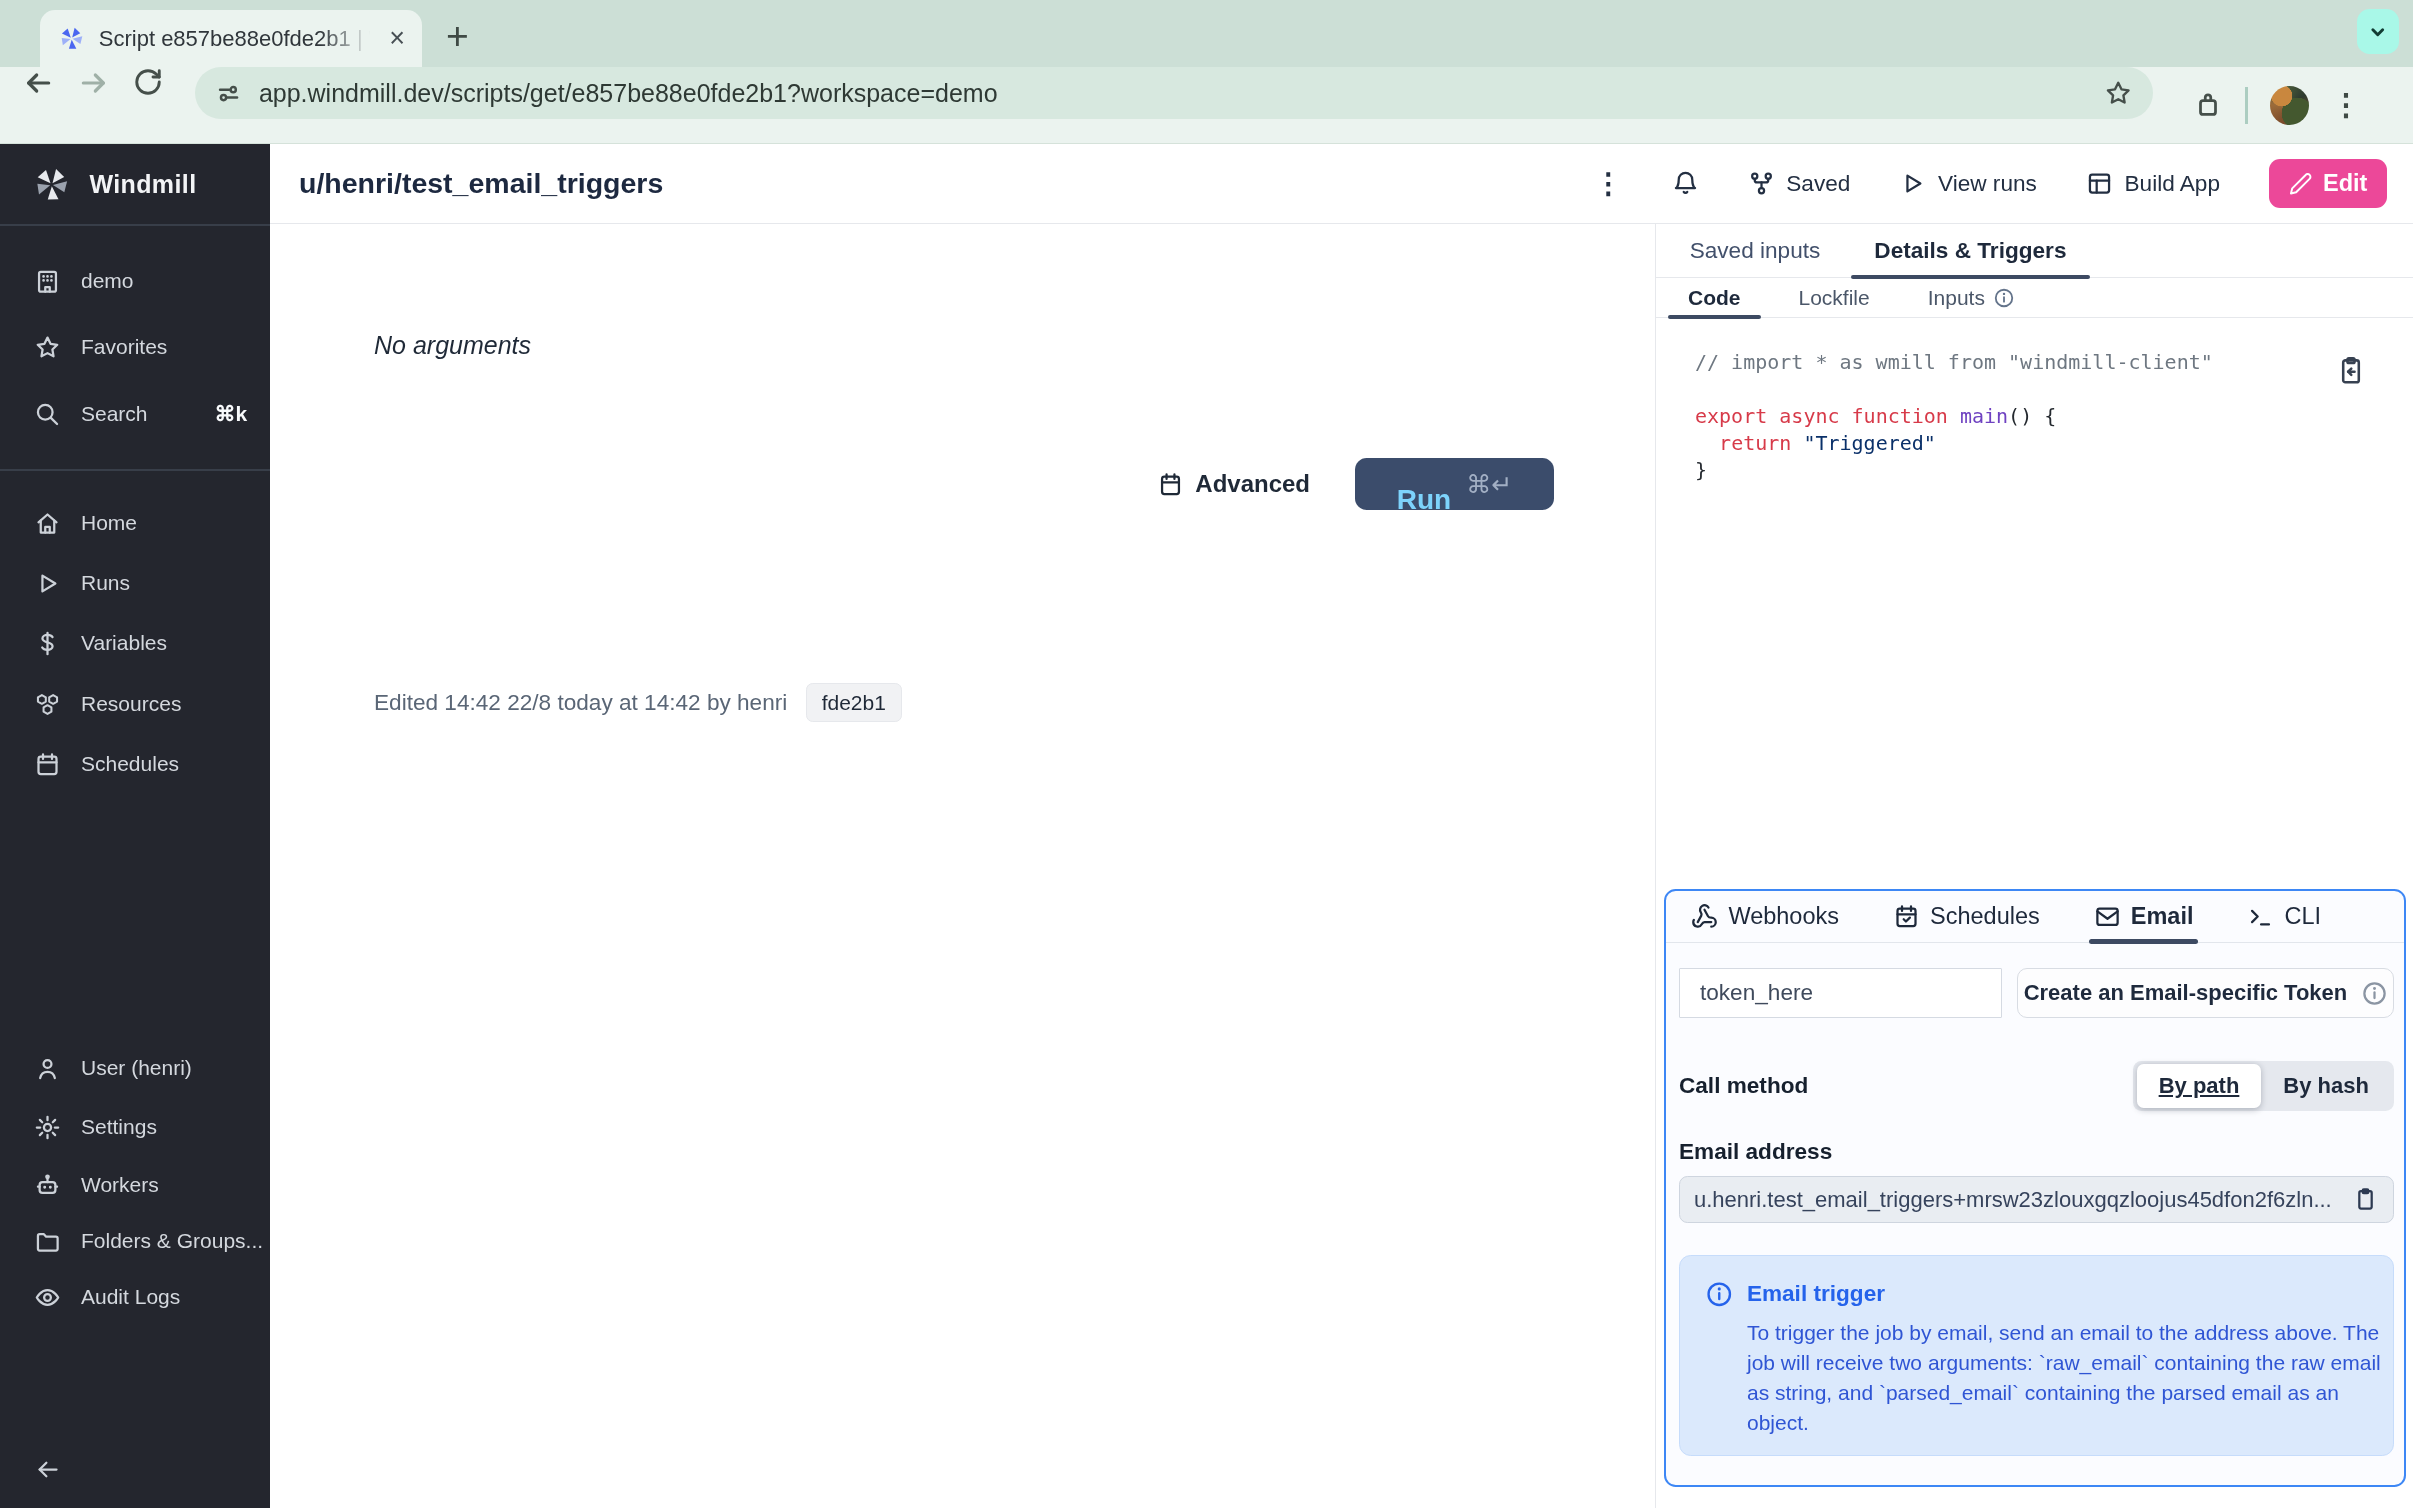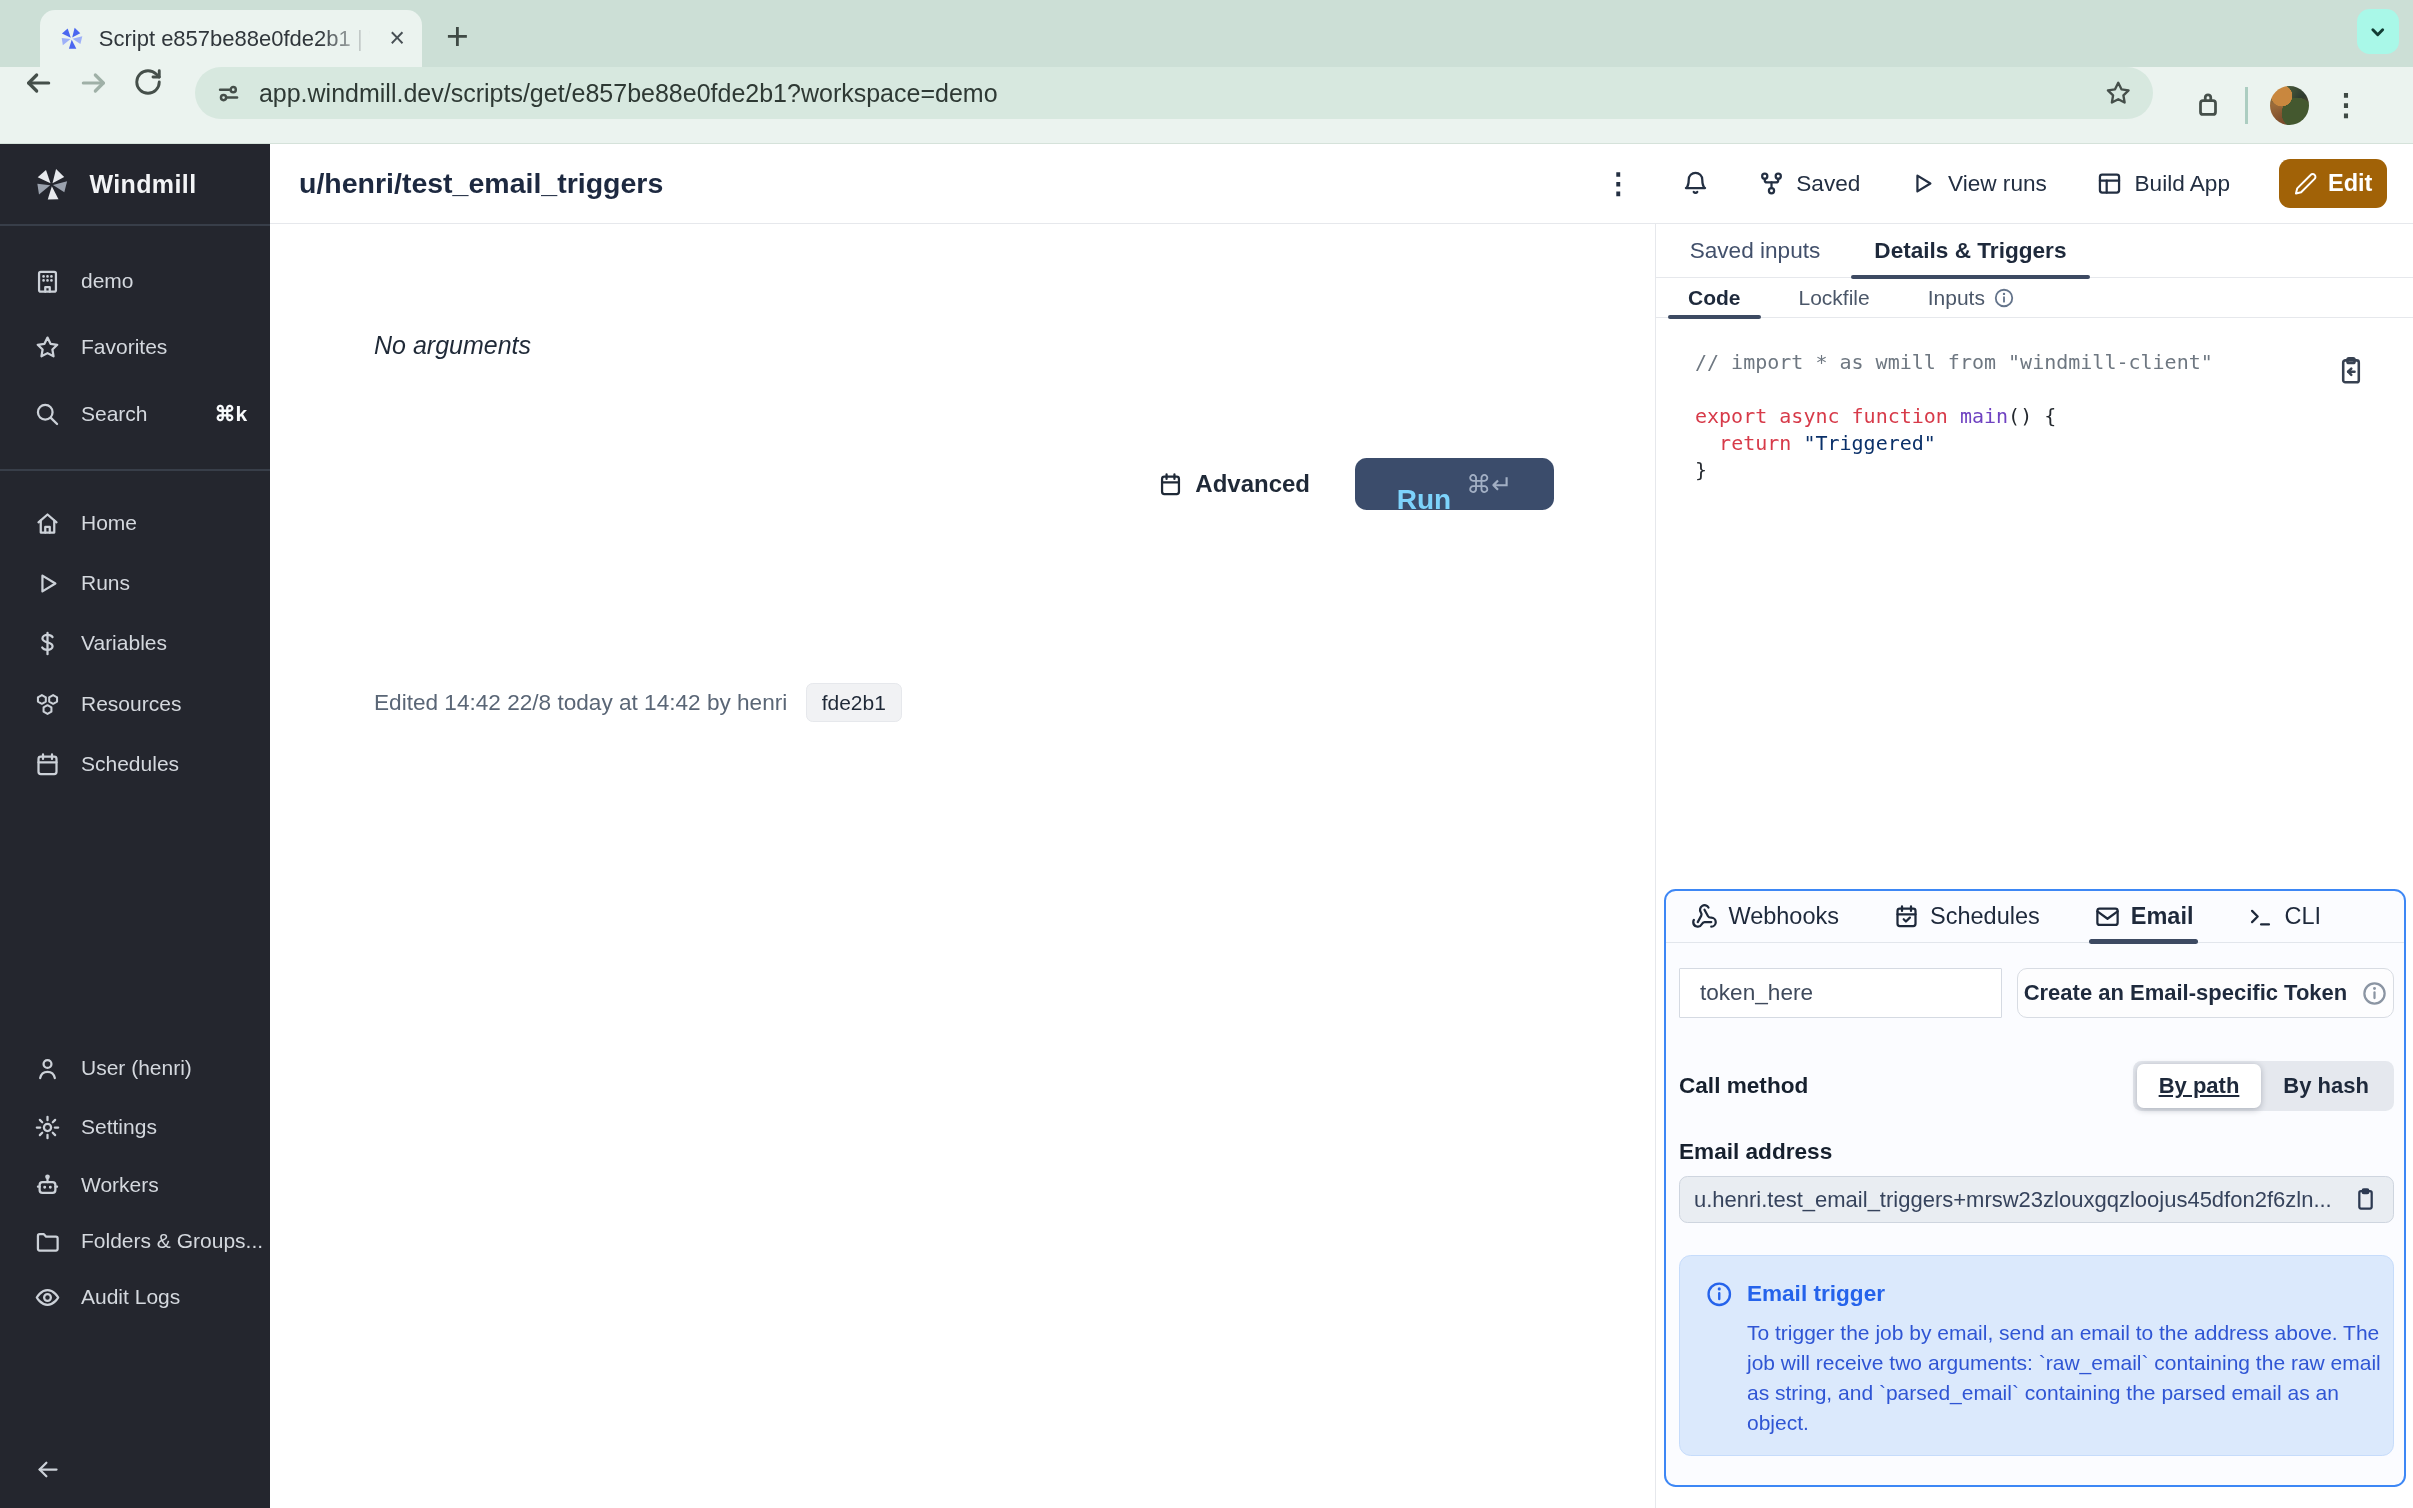--- a/index.html
+++ b/index.html
@@ -50,21 +50,21 @@
   .srow .sic { color:#ccd1d8; display:flex; }
   .kbd-hint { margin-left:47px; font-weight:700; color:#f8fafc; font-size:21px; }
 
   
   .content { position:relative; flex:1; }
   .app-header { position:absolute; top:0; left:0; right:0; height:80px; background:#fff;
                 border-bottom:1.7px solid #e6e8ec; display:flex; align-items:center; padding:0 26px 0 29px; }
   .page-title { font-size:28.5px; font-weight:700; color:#1d2940; }
   .hctrls { margin-left:auto; display:flex; align-items:center; gap:49px; }
   .hbtn { display:flex; align-items:center; gap:11.7px; font-size:22.6px; font-weight:500; color:#232f42; cursor:pointer; }
-  .edit-btn { width:108px; height:49px; border-radius:11px; background:#a16207; color:#fff; display:flex;
+  .edit-btn { width:118px; height:49px; border-radius:11px; background:#ec4899; color:#fff; display:flex;
               align-items:center; justify-content:center; gap:11px; font-size:23.5px; font-weight:700; cursor:pointer; }
 
   .body-row { position:absolute; top:80px; left:0; right:0; bottom:0; display:flex; }
 
   
   .main-pane { position:relative; flex:1; }
   .no-args { position:absolute; left:104px; top:107px; font-size:25px; font-style:italic; color:#1f2937; }
   .run-row { position:absolute; top:234px; right:101px; display:flex; align-items:center; gap:45px; }
   .advanced { display:flex; align-items:center; gap:11.7px; font-size:24px; font-weight:700; color:#1f2937; cursor:pointer; }
   .run-btn { width:199px; height:52px; background:#3b4c6b; border-radius:11.7px; display:flex; align-items:center;

